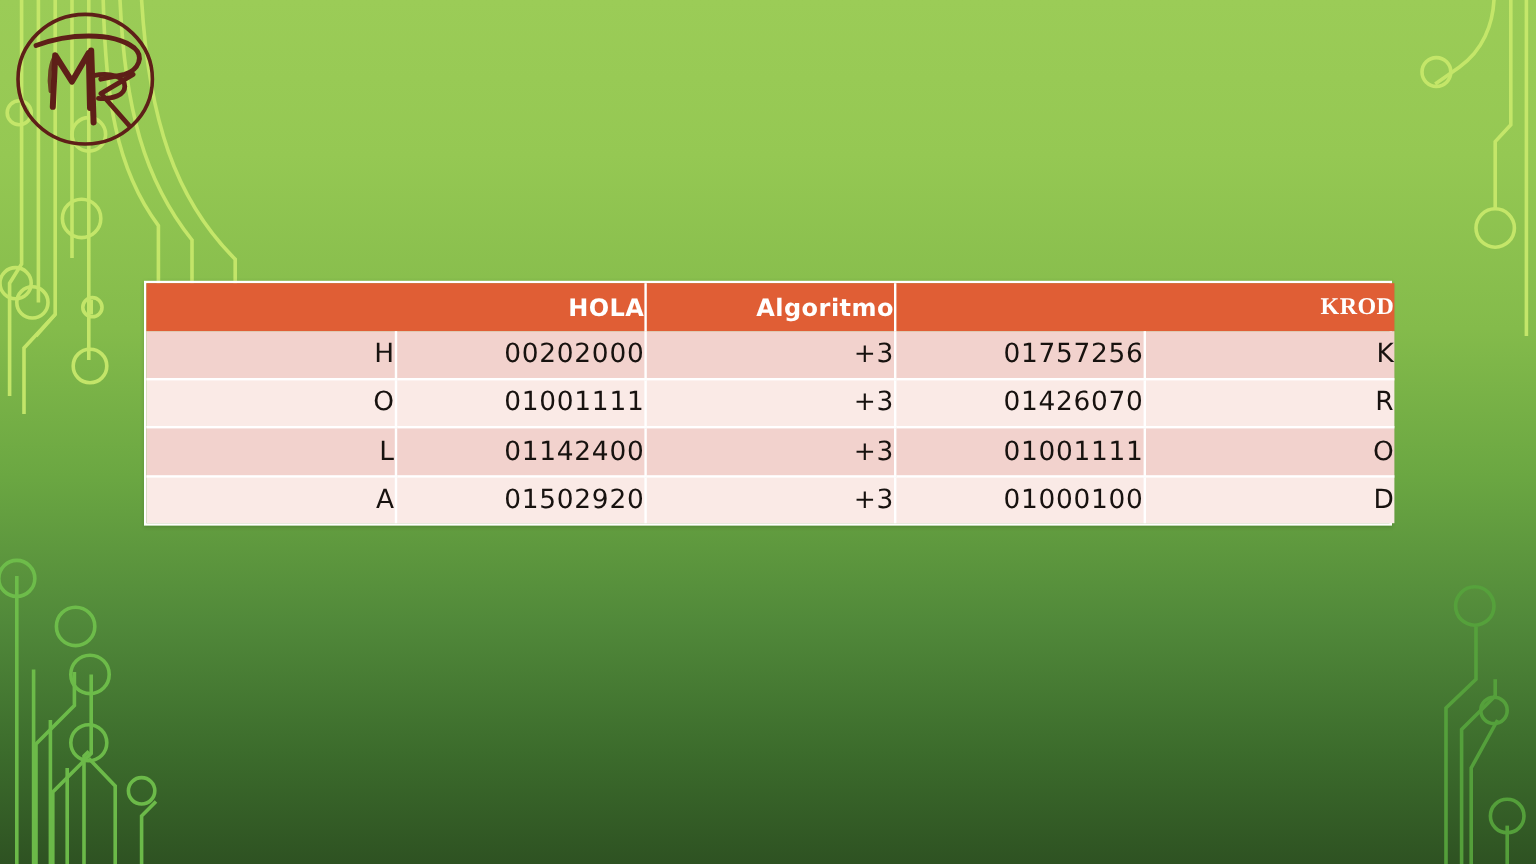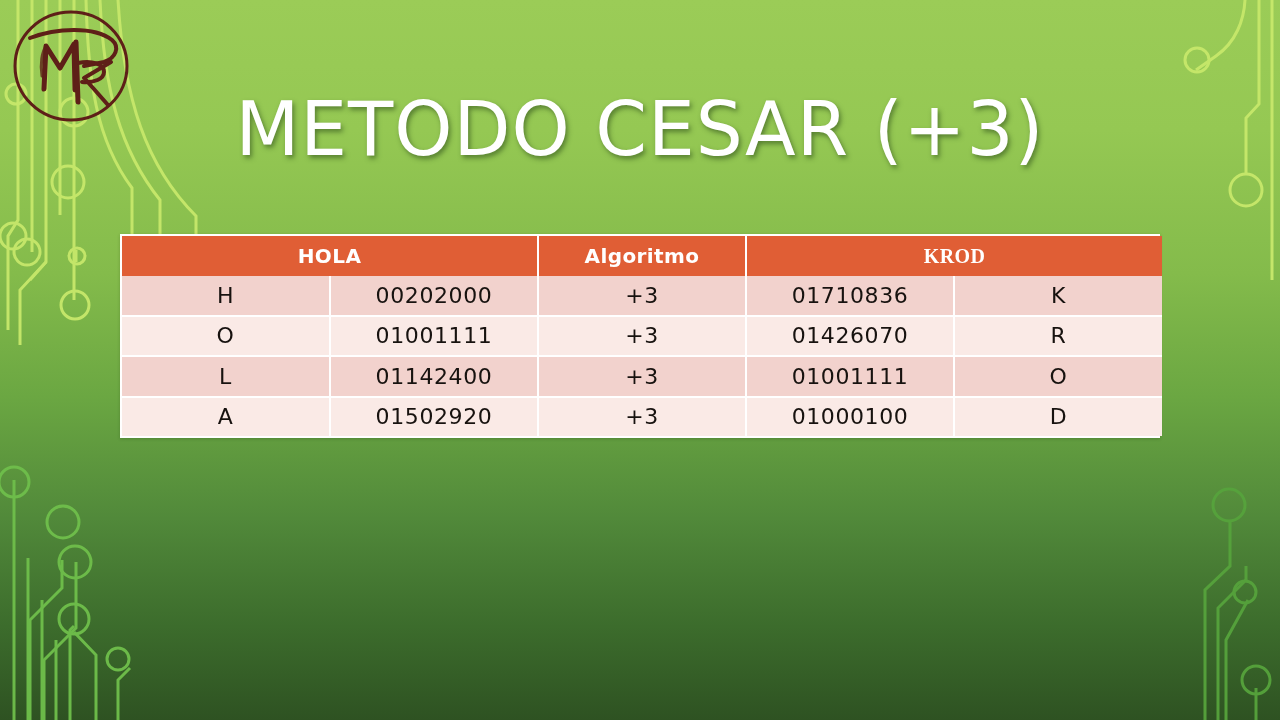--- a/index.html
+++ b/index.html
@@ -72,21 +72,21 @@
   }
   table.cesar {
     width: 100%;
     border-collapse: collapse;
     table-layout: fixed;
   }
   table.cesar th,
   table.cesar td {
     padding: 0;
     margin: 0;
-    text-align: center;
+    text-align: right;
     vertical-align: middle;
     font-family: "DejaVu Sans", sans-serif;
   }
   table.cesar thead th {
     height: 40px;
     background: #e05e35;
     color: #ffffff;
     font-size: 20px;
     font-weight: bold;
     letter-spacing: 0.4px;
@@ -197,21 +197,20 @@
       <path d="M68 36 L70 96" stroke-width="5"></path>
       <path d="M70 57 C84 54 96 58 96 66 C96 73 86 77 74 76" stroke-width="4"></path>
 
       <path d="M76 72 L103 56" stroke-width="4"></path>
       <path d="M78 74 L100 99" stroke-width="4"></path>
 
       <path d="M38 40 C34 46 32 58 34 70" stroke-width="3" opacity="0.8"></path>
     </g>
   </svg>
 
-  <div class="title">METODO CESAR (+3)</div>
 
   <div class="table-wrap">
     <table class="cesar">
       <colgroup>
         <col class="c0">
           <col class="c1">
           <col class="c2">
           <col class="c3">
           <col class="c4">
       </colgroup>
@@ -220,21 +219,21 @@
           <th colspan="2">HOLA</th>
           <th colspan="1">Algoritmo</th>
           <th colspan="2">KROD</th>
         </tr>
       </thead>
       <tbody>
         <tr class="odd">
           <td>H</td>
           <td>00202000</td>
           <td>+3</td>
-          <td>01710836</td>
+          <td>01757256</td>
           <td>K</td>
         </tr>
         <tr class="even">
           <td>O</td>
           <td>01001111</td>
           <td>+3</td>
           <td>01426070</td>
           <td>R</td>
         </tr>
         <tr class="odd">

